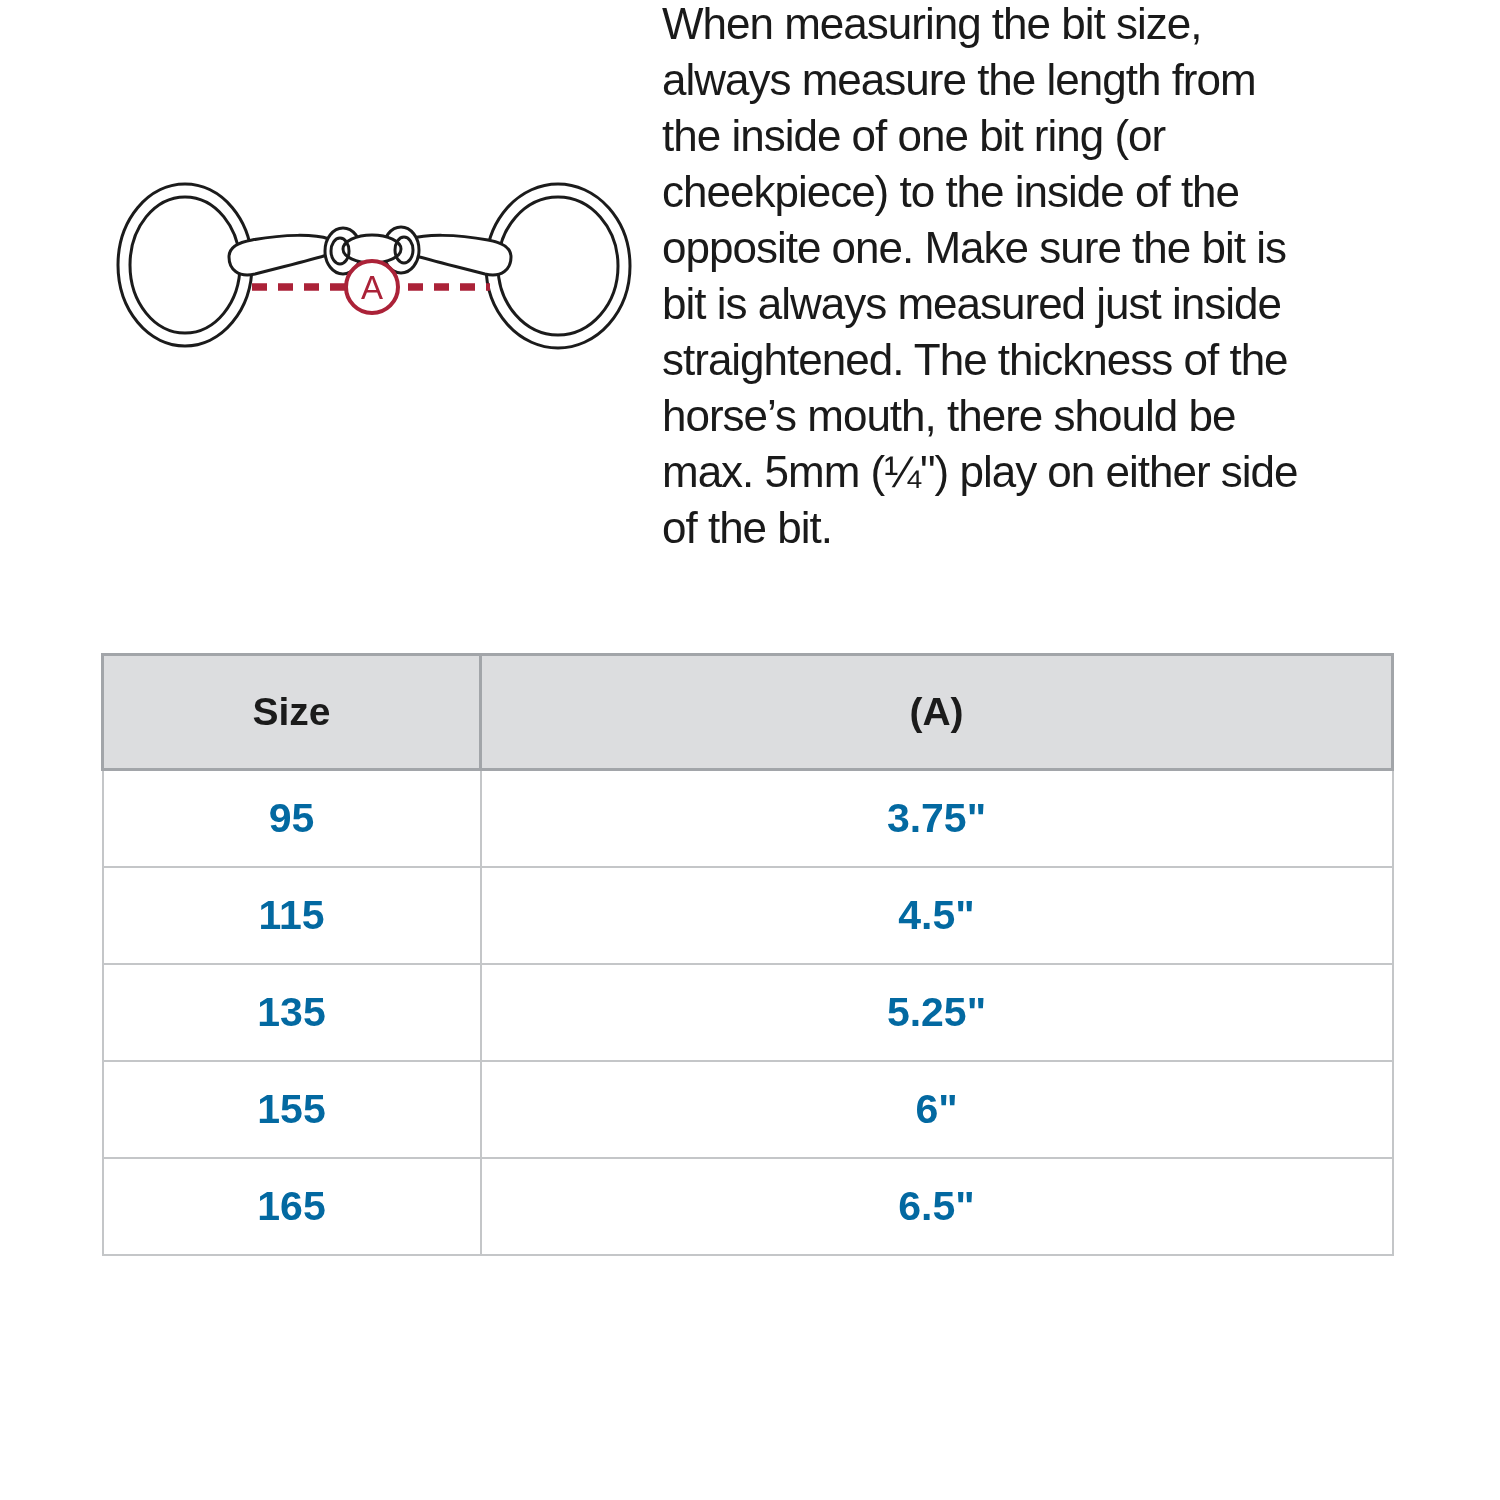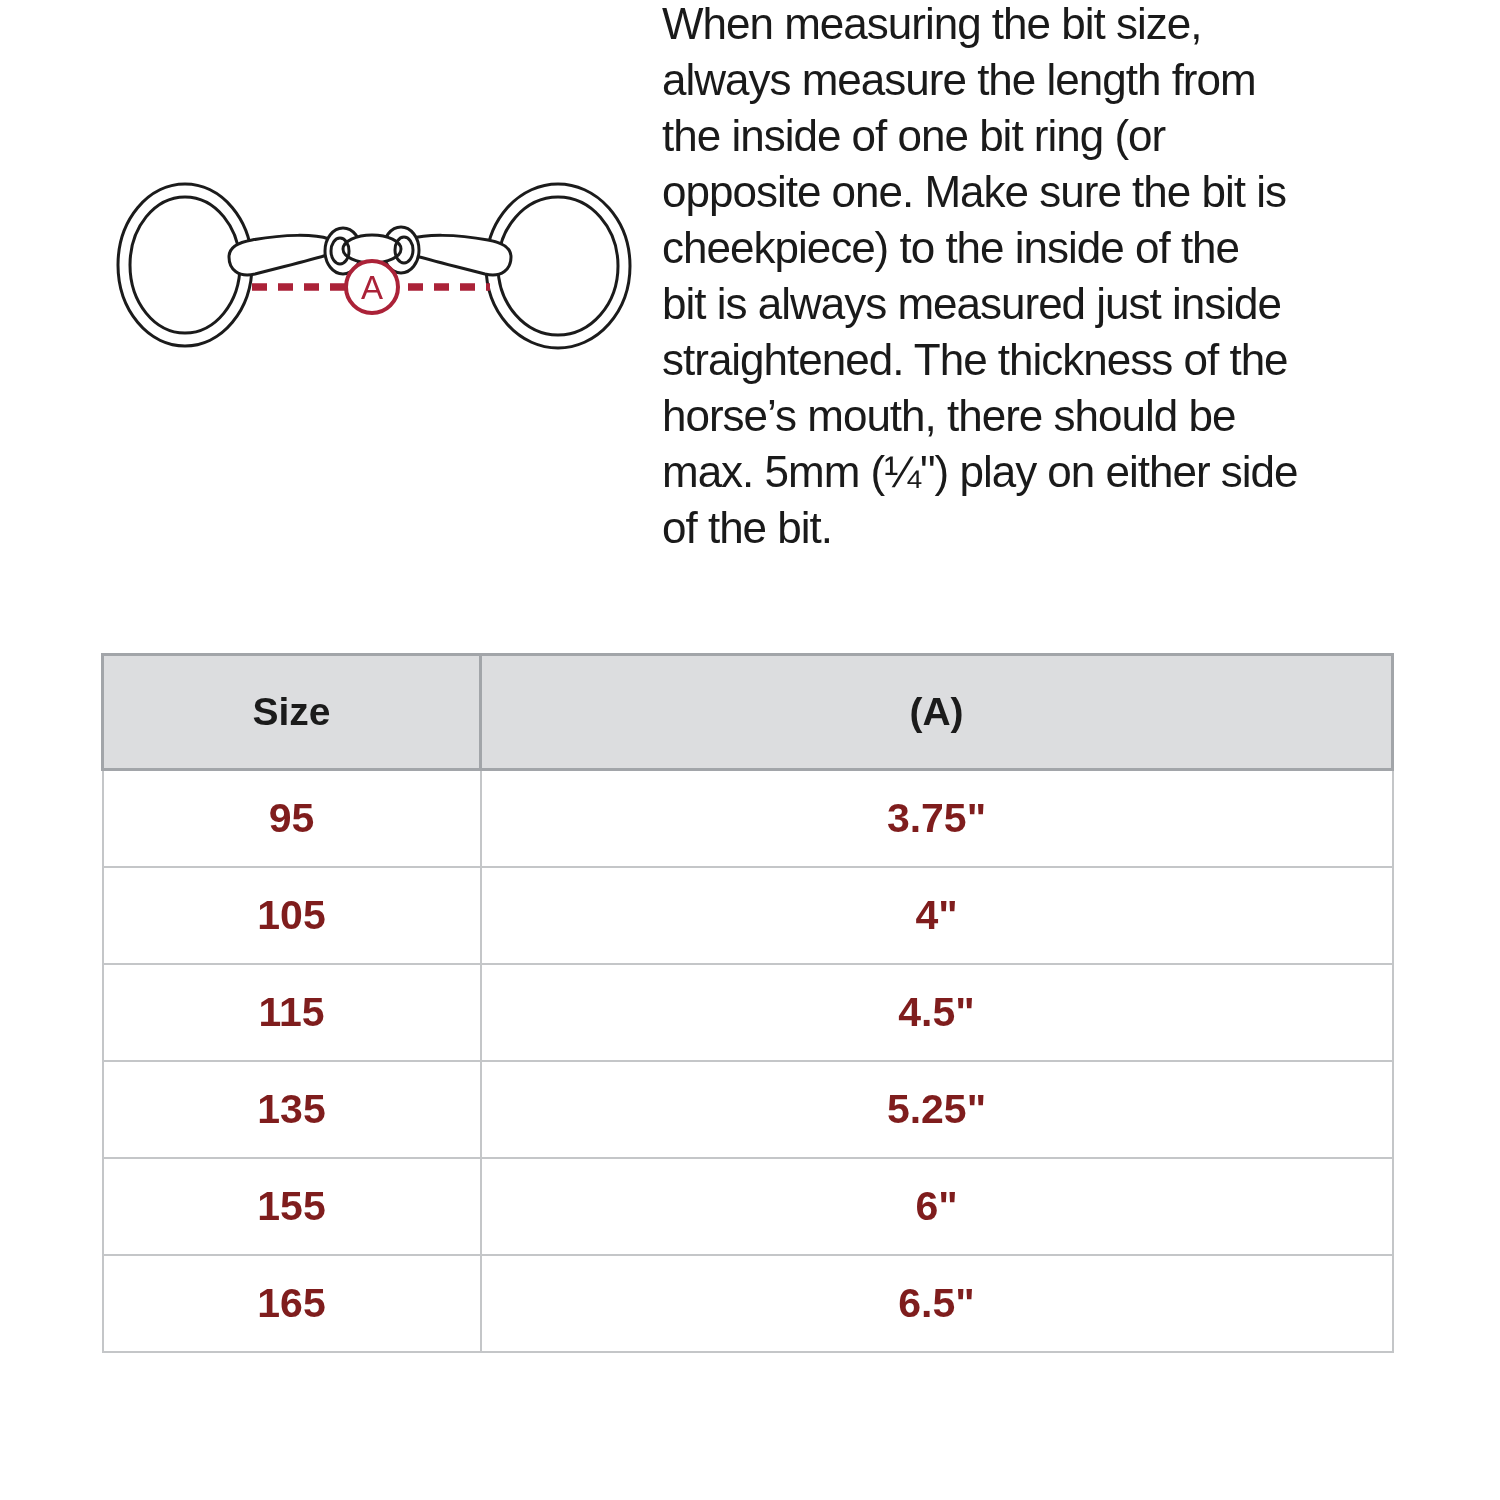--- a/index.html
+++ b/index.html
@@ -63,21 +63,21 @@
     color: #1b1b1b;
     margin-left: 37px;
   }
   table.size-table td {
     height: 93px;
     border: 2px solid #c4c6c8;
     font-size: 41px;
     font-weight: bold;
     text-align: center;
     vertical-align: middle;
-    color: #7f1d1d;
+    color: #0369a1;
   }
 </style>
 </head>
 <body>
 
 <div class="page">
 
   <div class="diagram">
     <svg viewBox="0 0 540 212">
 
@@ -103,22 +103,22 @@
         <circle cx="272" cy="129" r="26" fill="#ffffff" stroke-width="4" stroke="#ab2238"></circle>
         <text x="272" y="141" text-anchor="middle" font-size="33" font-family="Liberation Sans, sans-serif" fill="#ab2238">A</text>
       </g>
     </svg>
   </div>
 
   <div class="instructions">
       <div class="line">When measuring the bit size,</div>
       <div class="line">always measure the length from</div>
       <div class="line">the inside of one bit ring (or</div>
+      <div class="line">cheekpiece) to the inside of the</div>
       <div class="line">opposite one. Make sure the bit is</div>
-      <div class="line">cheekpiece) to the inside of the</div>
       <div class="line">bit is always measured just inside</div>
       <div class="line">straightened. The thickness of the</div>
       <div class="line">horse’s mouth, there should be</div>
       <div class="line">max. 5mm (¼") play on either side</div>
       <div class="line">of the bit.</div>
     </div>
 
   <table class="size-table">
     <colgroup>
       <col style="width:378px">
@@ -129,24 +129,20 @@
         <th>Size</th>
         <th>(A)</th>
       </tr>
     </thead>
     <tbody>
         <tr>
           <td>95</td>
           <td>3.75"</td>
         </tr>
         <tr>
-          <td>105</td>
-          <td>4"</td>
-        </tr>
-        <tr>
           <td>115</td>
           <td>4.5"</td>
         </tr>
         <tr>
           <td>135</td>
           <td>5.25"</td>
         </tr>
         <tr>
           <td>155</td>
           <td>6"</td>

